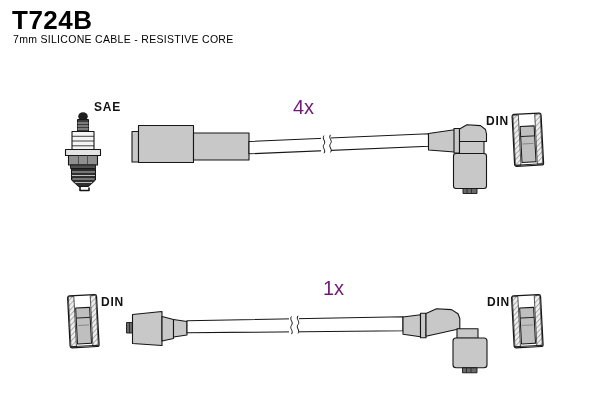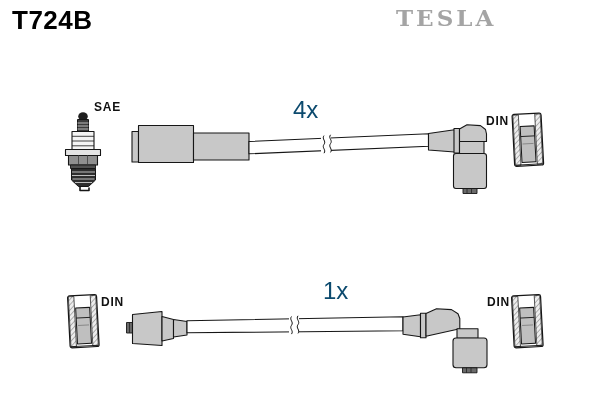--- a/index.html
+++ b/index.html
@@ -9,21 +9,21 @@
     font-family:"Liberation Sans",sans-serif;color:#000;text-align:right;
   }
   .stage svg{position:absolute;left:0;top:0;}
   .label{position:absolute;white-space:nowrap;}
   .part-number{left:12px;top:5px;font-size:26px;font-weight:bold;letter-spacing:.5px;}
   .subtitle{left:13px;top:33px;font-size:10.5px;letter-spacing:.3px;}
   .tesla-logo{
     left:396px;top:4px;font-family:"DejaVu Serif",serif;font-weight:bold;
     font-size:23px;letter-spacing:3px;color:var(--logo_gray,#a4a4a4);
   }
-  .qty{font-size:24px;color:#0c4a6e;}
+  .qty{font-size:20px;color:#701a75;}
   .qty-row1{left:293px;top:96px;}
   .qty-row2{left:291px;top:277px;margin-left:32px;}
   .conn-label{font-size:12px;font-weight:bold;letter-spacing:.8px;color:#111;}
   .sae-row1{left:94px;top:100px;}
   .din-row1-right{left:486px;top:114px;}
   .din-row2-left{left:101px;top:295px;}
   .din-row2-right{left:487px;top:295px;}
 </style>
 </head>
 <body>
@@ -127,21 +127,21 @@
           <rect x="462.5" y="367.8" width="14.5" height="5" fill="var(--metal_dark)" stroke="var(--ink)" stroke-width="0.9"></rect>
           <path d="M466.5,367.8 v5 M471,367.8 v5" stroke="#222222" stroke-width="0.8" fill="none"></path>
         </g>
       </g>
 
       <use href="#din-socket" transform="translate(511.5,296) rotate(-3)"></use>
     </g>
   </svg>
 
   <div class="label part-number">T724B</div>
-  <div class="label tesla-logo">TESLA</div>
+  <div class="label subtitle">7mm SILICONE CABLE -  RESISTIVE CORE</div>
 
   <div class="label conn-label sae-row1">SAE</div>
   <div class="label qty qty-row1">4x</div>
   <div class="label conn-label din-row1-right">DIN</div>
 
   <div class="label conn-label din-row2-left">DIN</div>
   <div class="label qty qty-row2">1x</div>
   <div class="label conn-label din-row2-right">DIN</div>
 
 </div>

